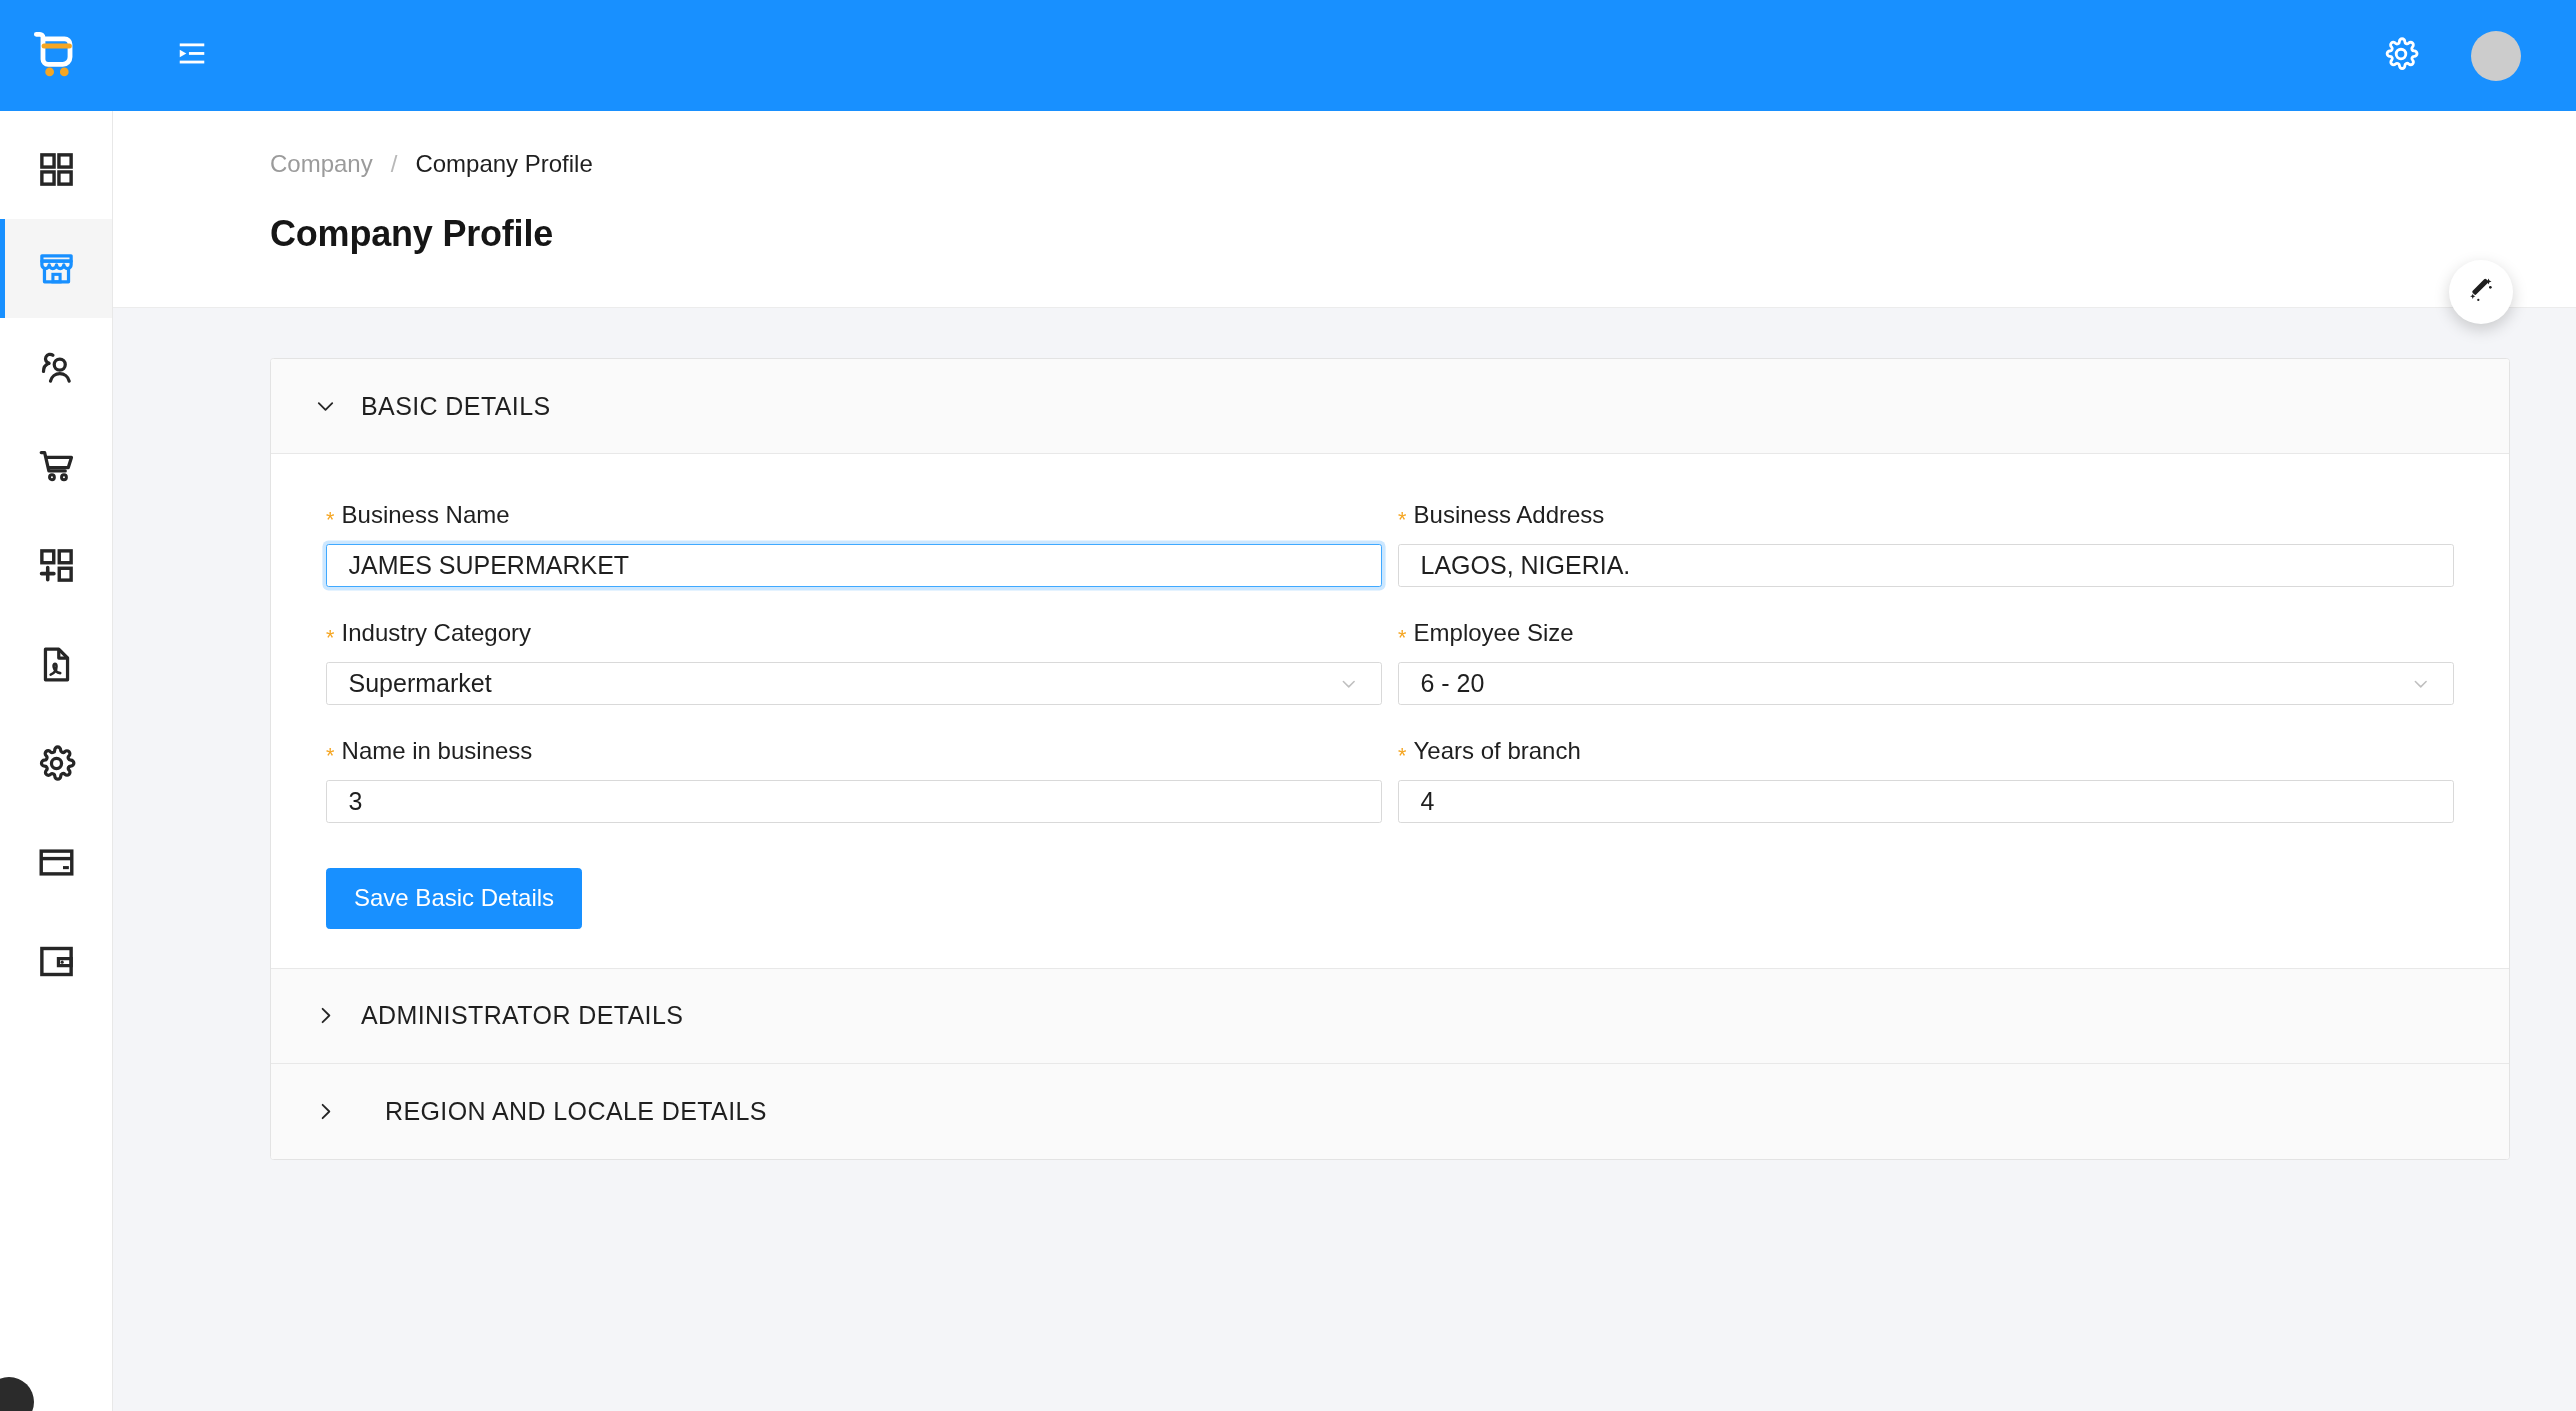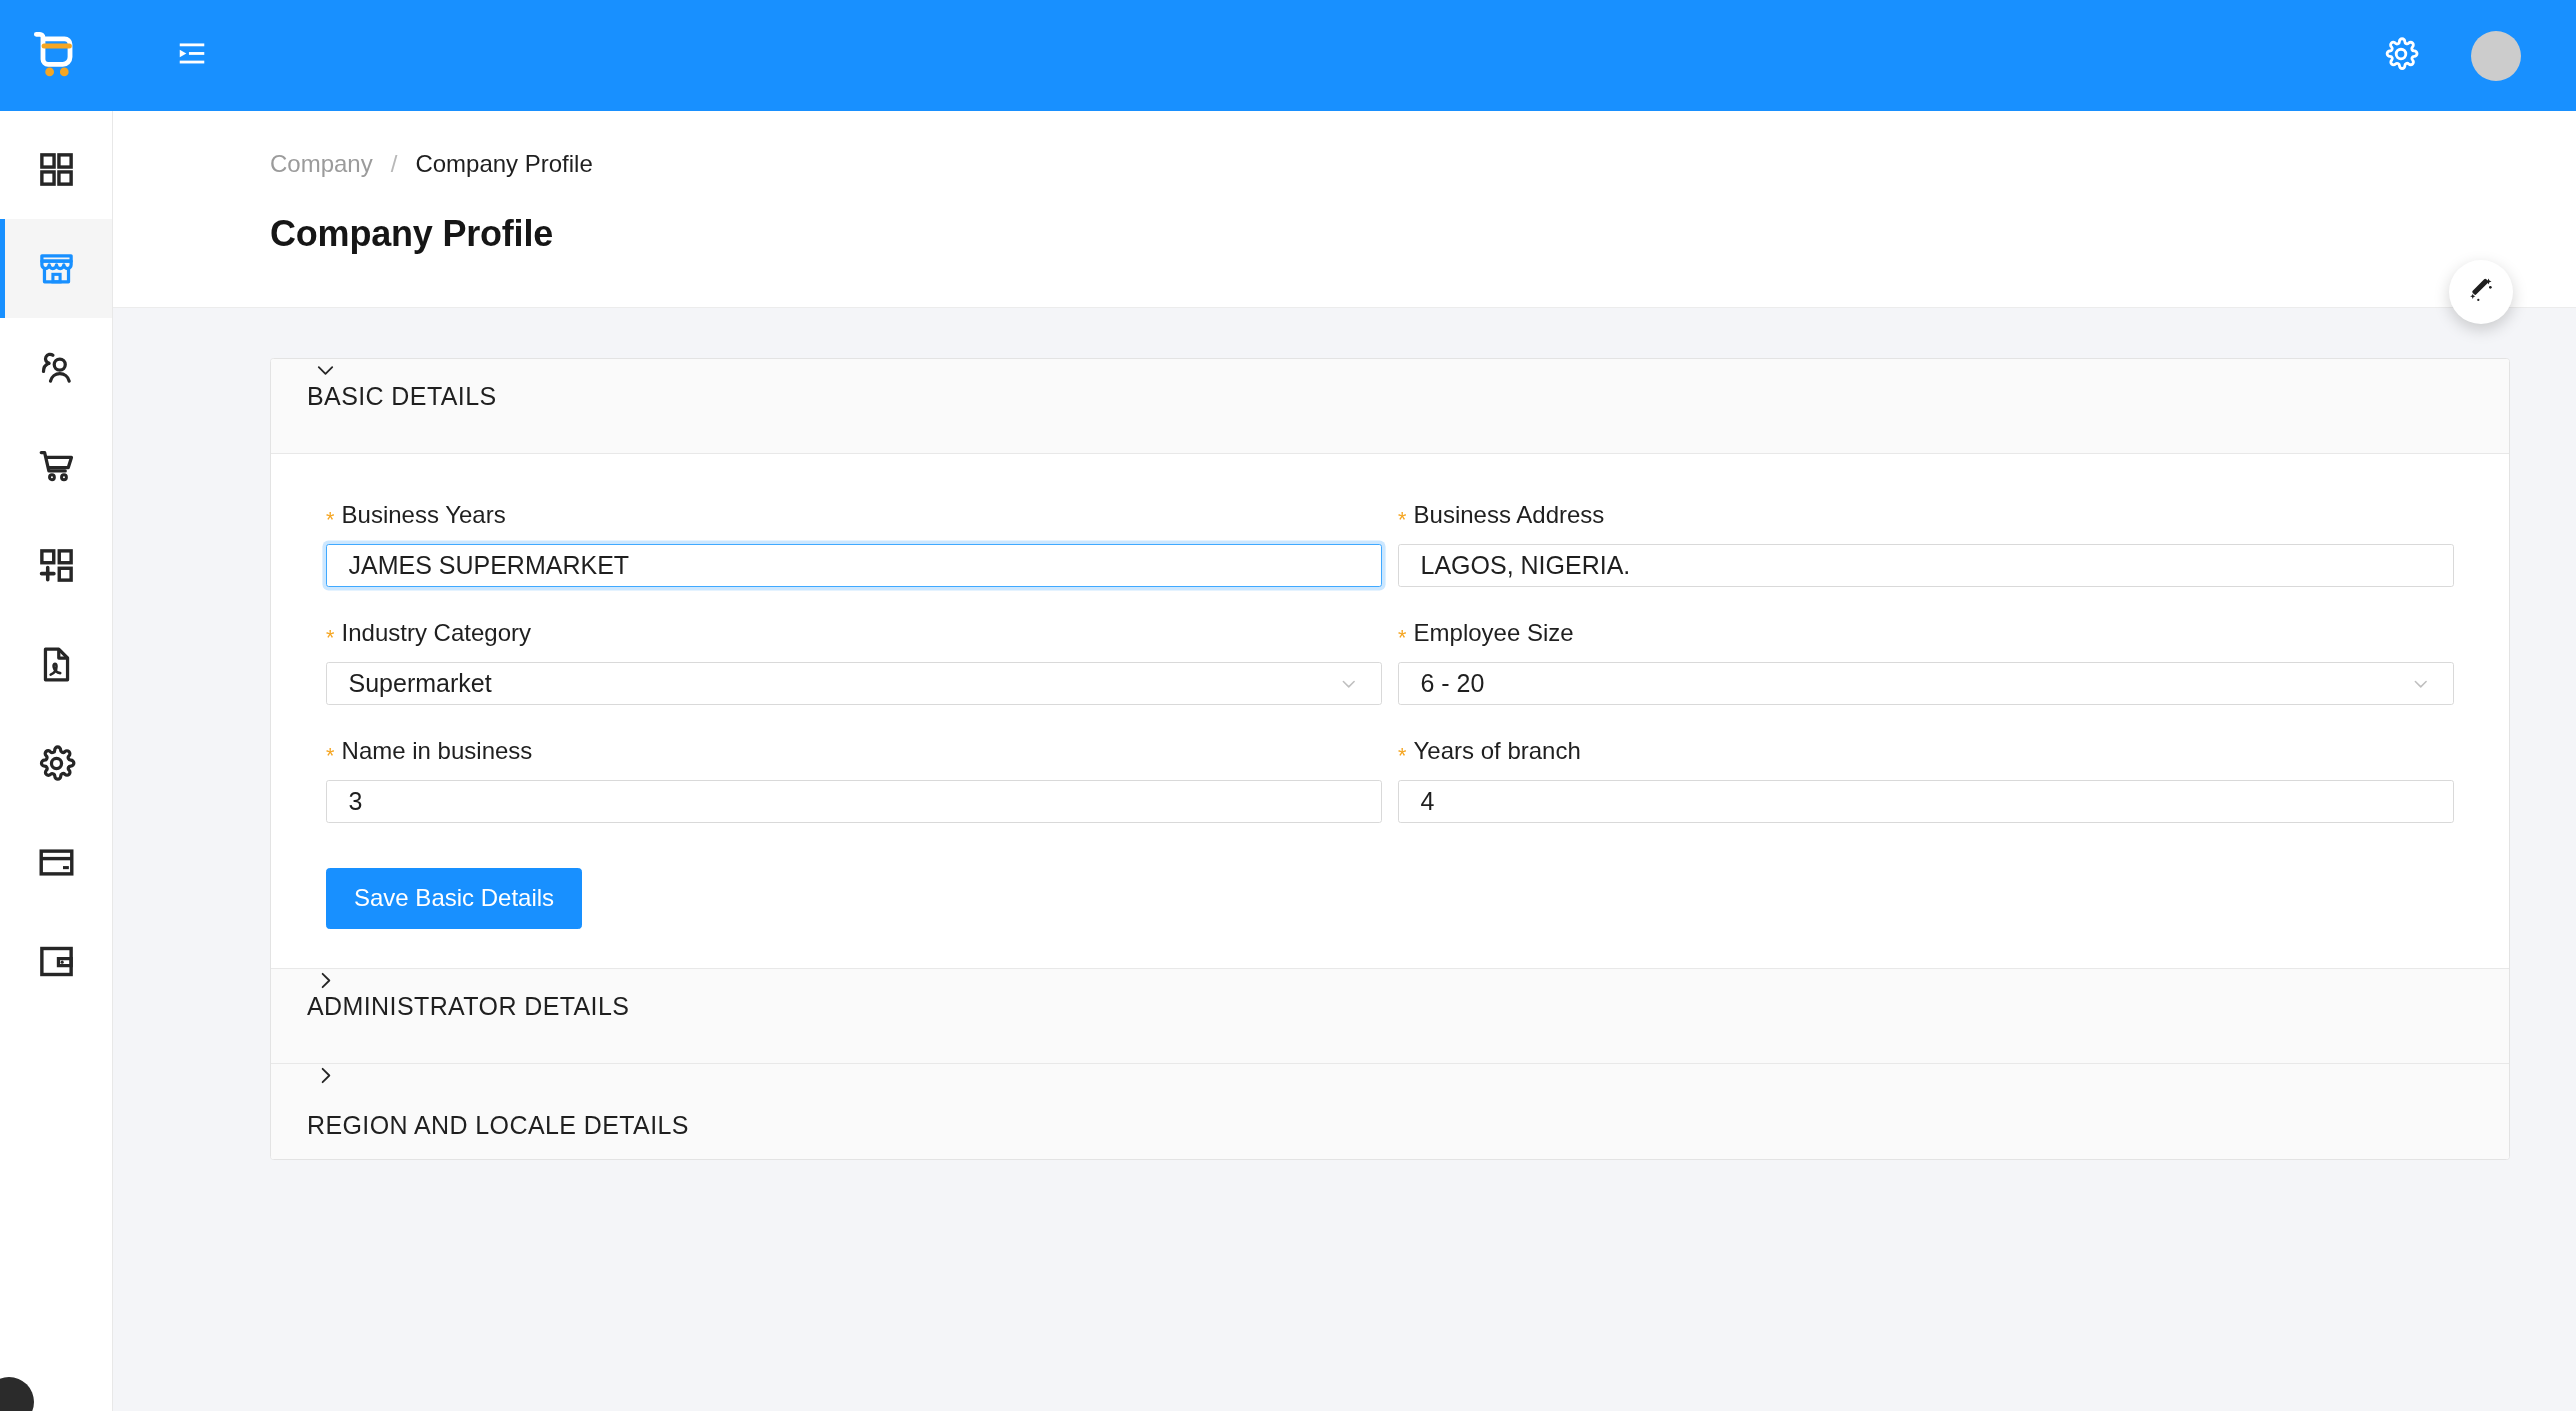--- a/index.html
+++ b/index.html
@@ -131,26 +131,25 @@
     margin: 0 66px 0 157px;
     background: #ffffff;
     border: 0.9px solid #e3e3e3;
     border-radius: 3.6px;
     overflow: hidden;
   }
 
   .panel-header {
     height: 95px;
     display: flex;
-    align-items: flex-start;
+    align-items: center;
     padding-left: 36px;
     background: #fafafa;
     border-bottom: 0.9px solid #e8e8e8;
     cursor: pointer;
-    flex-direction: column;
   }
   .panel-header.collapsed { border-bottom: 0.9px solid #e8e8e8; }
   .panel-header.last { border-bottom: none; gap: 24px; }
   .panel-arrow {
     width: 36px;
     display: flex;
     align-items: center;
     justify-content: center;
     margin-right: 18px;
   }
@@ -416,21 +415,21 @@
         <span class="panel-title">BASIC DETAILS</span>
       </div>
 
       <div class="panel-body">
 
         
         <div class="form-row">
           <div class="form-col">
             <div class="field-label">
               <span class="req">*</span>
-              <span>Business Years</span>
+              <span>Business Name</span>
             </div>
             <input class="control focused" type="text" value="JAMES SUPERMARKET" style="">
           </div>
           <div class="form-col">
             <div class="field-label">
               <span class="req">*</span>
               <span>Business Address</span>
             </div>
             <input class="control" type="text" value="LAGOS, NIGERIA." style="">
           </div>

